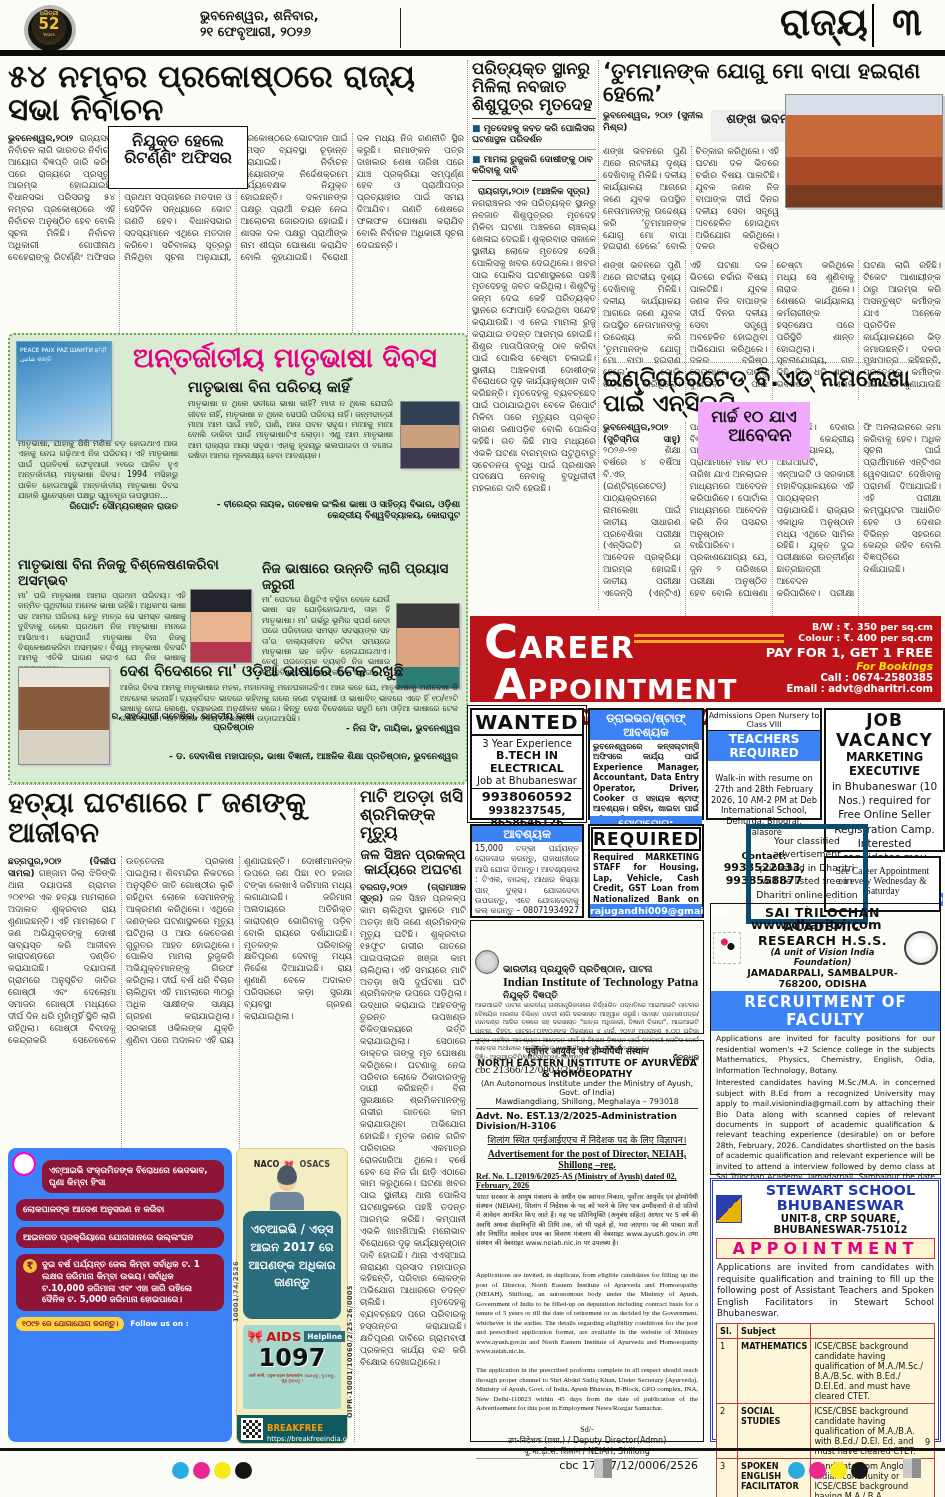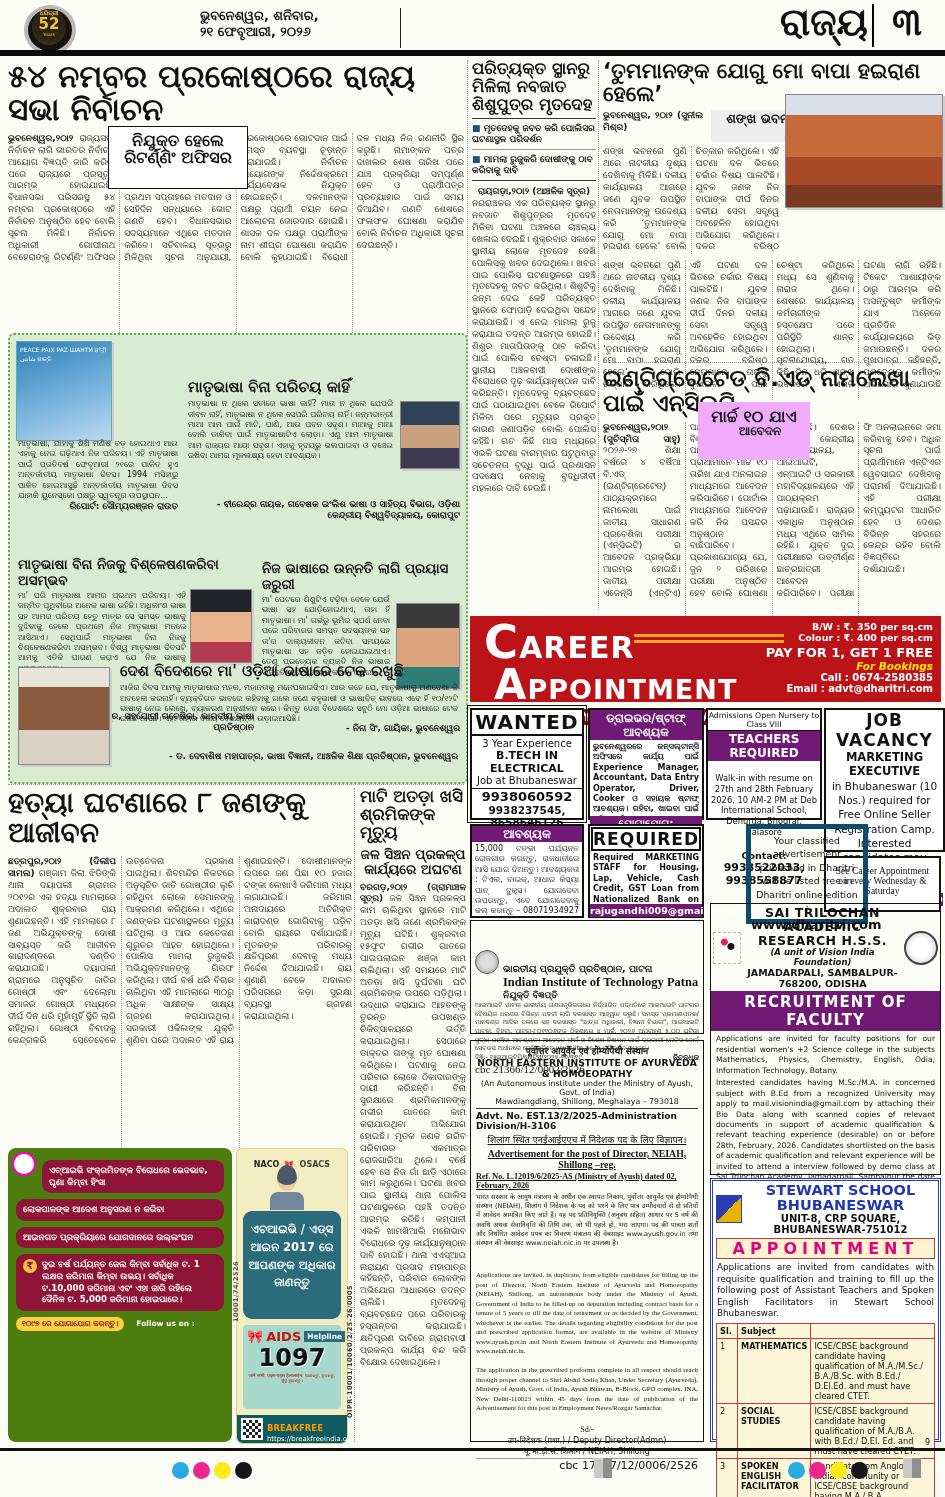--- a/index.html
+++ b/index.html
@@ -10,21 +10,21 @@
   .body-sm{font-size:9px;line-height:1.32;text-align:justify;}
   .body-xs{font-size:8px;line-height:1.3;text-align:justify;}
   .cols3{column-count:3;column-gap:10px;column-rule:1px dotted #9a9a9a;}
   .cols4{column-count:4;column-gap:9px;column-rule:1px dotted #9a9a9a;}
   .cols2{column-count:2;column-gap:9px;column-rule:1px dotted #9a9a9a;}
   .dl{font-weight:bold;}
   .vline{border-left:1px dotted #999;}
   .hdot{border-top:1px dotted #999;}
   .ph{border:1px solid #8a8a8a;box-shadow:2px 2px 0 #cfcfcf;}
   .box{border:1.5px solid #111;background:#fff;}
-  .blackbar{background:#701a75;color:#fff;font-weight:bold;text-align:center;}
+  .blackbar{background:#3b82f6;color:#fff;font-weight:bold;text-align:center;}
   .adbox{border:2px solid #111;background:#fff;}
   .cell-title{font-weight:900;text-align:center;letter-spacing:1px;}
   .feature{background:#d9ecd3;border:2px dotted #69a84e;border-radius:6px;}
   .f-head{font-weight:bold;line-height:1.15;}
   .byline{font-weight:bold;font-size:9px;text-align:right;}
   .naco-item{background:#8e1538;color:#fff;border-radius:9px;padding:5px 7px;
              font-size:8.6px;font-weight:bold;line-height:1.35;margin:6px 8px;}
   .teal{background:#2a6b7c;color:#fff;border-radius:9px;}
   .serif{font-family:"Liberation Serif","DejaVu Serif",serif;}
   .u{text-decoration:underline;}
@@ -100,26 +100,27 @@
 
   <div class="abs hdot" style="left:603px;top:362px;width:338px;"></div>
   <div class="abs" style="left:603px;top:366px;width:338px;height:244px;">
     <div class="hl" style="font-size:23px;">ଇଣ୍ଟିଗ୍ରେଟେଡ୍ ବି.ଏଡ୍ ନାମଲେଖା ପାଇଁ ଏନ୍‌ସିଇଟି</div>
     <div class="body-sm cols4" style="margin-top:6px;height:200px;overflow:hidden;">
       <span class="dl">ଭୁବନେଶ୍ୱର,୨୦ା୨ (ସୁଚିସ୍ମିତା ସାହୁ)</span>
       <span>୨୦୨୬-୨୭ ଶିକ୍ଷା ବର୍ଷରେ ୪ ବର୍ଷିଆ ବି.ଏଡ୍ (ଇଣ୍ଟିଗ୍ରେଟେଡ୍) ପାଠ୍ୟକ୍ରମରେ ନାମଲେଖା ପାଇଁ ଜାତୀୟ ସାଧାରଣ ପ୍ରବେଶିକା ପରୀକ୍ଷା (ଏନ୍‌ସିଇଟି) ର ଆବେଦନ ପ୍ରକ୍ରିୟା ଆରମ୍ଭ ହୋଇଛି। ଜାତୀୟ ପରୀକ୍ଷା ଏଜେନ୍ସି (ଏନ୍‌ଟିଏ) ପକ୍ଷରୁ ଏ ନେଇ ବିଜ୍ଞପ୍ତି ପ୍ରକାଶ ପାଇଛି। ଇଚ୍ଛୁକ ପ୍ରାର୍ଥୀମାନେ ମାର୍ଚ୍ଚ ୧୦ ତାରିଖ ଯାଏ ଅନଲାଇନ ମାଧ୍ୟମରେ ଆବେଦନ କରିପାରିବେ। ପୋର୍ଟାଲ ମାଧ୍ୟମରେ ଆବେଦନ କରି ନିଜ ପସନ୍ଦର ଅନୁଷ୍ଠାନ ବାଛିପାରିବେ। ପ୍ରକାଶଯୋଗ୍ୟ ଯେ, ଜୁନ ୨ ତାରିଖରେ ପରୀକ୍ଷା ଅନୁଷ୍ଠିତ ହେବ ବୋଲି ଘୋଷଣା କରାଯାଇଛି। ଦେଶର ବିଭିନ୍ନ କେନ୍ଦ୍ରୀୟ ବିଶ୍ୱବିଦ୍ୟାଳୟ, ଆଇଆଇଟି, ଏନ୍‌ଆଇଟି ଓ ସରକାରୀ ମହାବିଦ୍ୟାଳୟରେ ଏହି ପାଠ୍ୟକ୍ରମ ପଢ଼ାଯାଉଛି। ରାଜ୍ୟର ଏକାଧିକ ଅନୁଷ୍ଠାନ ମଧ୍ୟ ଏଥିରେ ସାମିଲ ରହିଛି। ଯୁକ୍ତ ଦୁଇ ପରୀକ୍ଷାରେ ଉତ୍ତୀର୍ଣ୍ଣ ଛାତ୍ରଛାତ୍ରୀ ଆବେଦନ କରିପାରିବେ। ପରୀକ୍ଷା ଫି ଅନଲାଇନରେ ଜମା କରିବାକୁ ହେବ। ଅଧିକ ସୂଚନା ପାଇଁ ପ୍ରାର୍ଥୀମାନେ ଏନ୍‌ଟିଏର ୱେବସାଇଟ ଦେଖିବାକୁ ପରାମର୍ଶ ଦିଆଯାଇଛି। ଏହି ପରୀକ୍ଷା କମ୍ପ୍ୟୁଟର ଆଧାରିତ ହେବ ଓ ଦେଶର ବିଭିନ୍ନ ସହରରେ କେନ୍ଦ୍ର ରହିବ ବୋଲି ବିଜ୍ଞପ୍ତିରେ ଦର୍ଶାଯାଇଛି।</span>
     </div>
     <div class="abs ctr" style="left:95px;top:36px;width:112px;height:52px;background:#f0abfc;padding-top:6px;">
       <div class="hl" style="font-size:16px;">ମାର୍ଚ୍ଚ ୧୦ ଯାଏ</div>
-      <div class="hl" style="font-size:12px;padding-left:12px;">ଆବେଦନ</div>
+      <div class="hl" style="font-size:18px;padding-left:12px;">ଆବେଦନ</div>
     </div>
   </div>
 
   <div class="abs feature" style="left:8px;top:333px;width:456px;height:447px;">
     <div class="abs ph" style="left:6px;top:6px;width:88px;height:92px;background:linear-gradient(160deg,#2f7fb8,#7db7e0 60%,#bcd9ee);color:#fff;font-size:6px;padding:3px;line-height:1.5;overflow:hidden;border:1px solid #6aa;">PEACE  PAIX  PAZ  ШАНТИ  ਸ਼ਾਂਤੀ  شانتى  ଶାନ୍ତି</div>
+    <div class="abs hl ctr" style="left:100px;top:8px;width:350px;font-size:27px;color:#e5007d;">ଅନ୍ତର୍ଜାତୀୟ ମାତୃଭାଷା ଦିବସ</div>
 
     <div class="abs body-xs" style="left:8px;top:104px;width:160px;height:112px;overflow:hidden;">
       <span>ମାତୃଭାଷା, ଯାହାକୁ ଶିଖି ମଣିଷ ବଡ଼ ହୋଇଥାଏ ଆଉ ଏହାକୁ ନେଇ ଗଢ଼ିଥାଏ ନିଜ ପରିଚୟ। ଏହି ମାତୃଭାଷା ପାଇଁ ପ୍ରତିବର୍ଷ ଫେବୃଆରୀ ୨୧ରେ ପାଳିତ ହୁଏ ଅନ୍ତର୍ଜାତୀୟ ମାତୃଭାଷା ଦିବସ। 1994 ମସିହାରୁ ପାଳିତ ହୋଇଆସୁଛି ଅନ୍ତର୍ଜାତୀୟ ମାତୃଭାଷା ଦିବସ ଯାହାକି ୟୁନେସ୍କୋ ପକ୍ଷରୁ ସ୍ୱତନ୍ତ୍ର ଉପସ୍ଥାପନ…</span>
       <div class="byline">ରିପୋର୍ଟ: ସୌମ୍ୟରଞ୍ଜନ ରାଉତ</div>
     </div>
 
     <div class="abs" style="left:178px;top:44px;width:272px;height:176px;">
       <div class="f-head" style="font-size:15px;">ମାତୃଭାଷା ବିନା ପରିଚୟ କାହିଁ</div>
       <div class="abs ph" style="right:0;top:22px;width:58px;height:66px;background:linear-gradient(180deg,#314257 0 35%,#caa17e 35% 70%,#3d3a52 70%);"></div>
       <div class="body-xs" style="margin-top:3px;width:205px;height:96px;overflow:hidden;">ମାତୃଭାଷା ନ ଥିଲେ ସତୀରେ ଭାଷା କାହିଁ? ମାତା ନ ଥିଲେ ଯେପରି ଜୀବନ ନାହିଁ, ମାତୃଭାଷା ନ ଥିଲେ ସେପରି ପରିଚୟ ନାହିଁ। ଜନ୍ମଦାତ୍ରୀ ମାଆ ଆମ ପାଇଁ ମାଟି, ପାଣି, ଆଉ ପବନ ସଦୃଶ। ମାଆକୁ ମାଆ ବୋଲି ଡାକିବା ପାଇଁ ମାତୃଭାଷାଟିଏ ଲୋଡ଼ା। ଏଣୁ ଆମ ମାତୃଭାଷା ଆମ ରାଜ୍ୟର ଆୟା ସଦୃଶ। ଏହାକୁ ହୃଦୟରୁ ଭଲପାଇବା ଓ ବଞ୍ଚେଇ ରଖିବା ଆମର ମୂଳଲକ୍ଷ୍ୟ ହେବା ଆବଶ୍ୟକ।</div>
@@ -163,31 +164,31 @@
   <div class="abs" style="left:360px;top:788px;width:106px;height:654px;">
     <div class="hl" style="font-size:16.5px;">ମାଟି ଅତଡ଼ା ଖସି ଶ୍ରମିକଙ୍କ ମୃତ୍ୟୁ</div>
     <div class="hl ctr" style="font-size:13.5px;margin-top:6px;">ଜଳ ସିଞ୍ଚନ ପ୍ରକଳ୍ପ କାର୍ଯ୍ୟରେ ଅଘଟଣ</div>
     <div class="body-sm" style="margin-top:5px;height:566px;overflow:hidden;">
       <span class="dl">ବରଗଡ଼,୨୦ା୨ (ଗ୍ରାମାଞ୍ଚଳ ସୂତ୍ର)</span>
       <span>ଜଳ ସିଞ୍ଚନ ପ୍ରକଳ୍ପ କାମ ଚାଲିଥିବା ସ୍ଥାନରେ ମାଟି ଅତଡ଼ା ଖସି ଜଣେ ଶ୍ରମିକଙ୍କ ମୃତ୍ୟୁ ଘଟିଛି। ଶୁକ୍ରବାର ୧୫ଫୁଟ ଗଭୀର ଗାତରେ ପାଇପଲାଇନ ଖଞ୍ଜା କାମ ଚାଲିଥିଲା। ଏହି ସମୟରେ ମାଟି ଅତଡ଼ା ଖସି ଦୁର୍ଘଟଣା ଘଟି ଶ୍ରମିକଙ୍କ ଉପରେ ପଡ଼ିଥିଲା। ଉଦ୍ଧାର କରାଯାଇ ଆହତଙ୍କୁ ତୁରନ୍ତ ଉପଖଣ୍ଡ ଚିକିତ୍ସାଳୟରେ ଭର୍ତ୍ତି କରାଯାଇଥିଲା। ସେଠାରେ ଡାକ୍ତର ତାଙ୍କୁ ମୃତ ଘୋଷଣା କରିଥିଲେ। ଘଟଣାକୁ ନେଇ ପରିବାର ଲୋକେ ଠିକାଦାରଙ୍କୁ ଦାୟୀ କରିଛନ୍ତି। ବିନା ସୁରକ୍ଷାରେ ଶ୍ରମିକମାନଙ୍କୁ ଗଭୀର ଗାତରେ କାମ କରାଯାଉଥିବା ଅଭିଯୋଗ ହୋଇଛି। ମୃତକ ଜଣକ ଗରିବ ପରିବାରର ଏକମାତ୍ର ରୋଜଗାରିଆ ଥିଲେ। ବର୍ଷେ ହେବ ସେ ନିଜ ଗାଁ ଛାଡ଼ି ଏଠାରେ କାମ କରୁଥିଲେ। ଘଟଣା ଖବର ପାଇ ସ୍ଥାନୀୟ ଥାନା ପୋଲିସ ଘଟଣାସ୍ଥଳରେ ପହଞ୍ଚି ତଦନ୍ତ ଆରମ୍ଭ କରିଛି। କମ୍ପାନୀ ଏଭଳି ଖାମଖିଆଲି ମନୋଭାବ ବିରୋଧରେ ଦୃଢ଼ କାର୍ଯ୍ୟାନୁଷ୍ଠାନ ଦାବି ହୋଇଛି। ଥାନା ଏଏସ୍‌ଆଇ ନାରାୟଣ ପ୍ରସାଦ ମହାପାତ୍ର କହିଛନ୍ତି, ପରିବାର ଲୋକଙ୍କ ଅଭିଯୋଗ ଆଧାରରେ ତଦନ୍ତ ଚାଲିଛି। ମୃତଦେହକୁ ବ୍ୟବଚ୍ଛେଦ ପରେ ପରିବାରକୁ ହସ୍ତାନ୍ତର କରାଯାଇଛି। କ୍ଷତିପୂରଣ ଦାବିରେ ଗ୍ରାମବାସୀ ପ୍ରକଳ୍ପ କାର୍ଯ୍ୟ ବନ୍ଦ କରି ବିକ୍ଷୋଭ ଦେଖାଇଥିଲେ।</span>
     </div>
   </div>
 
   <div class="abs" style="left:8px;top:1148px;width:344px;height:294px;">
-    <div class="abs" style="left:0;top:0;width:224px;height:294px;background:#4d7c0f;border-radius:8px;">
+    <div class="abs" style="left:0;top:0;width:224px;height:294px;background:#3b82f6;border-radius:8px;">
       <div class="abs" style="left:4px;top:4px;width:24px;height:24px;border-radius:50%;background:#fff;border:2px solid #f0c;box-sizing:border-box;"></div>
       <div style="padding-top:6px;">
         <div class="naco-item" style="margin-left:34px;">ଏଚ୍‌ଆଇଭି ସଂକ୍ରମିତଙ୍କ ବିରୋଧରେ ଭେଦଭାବ, ଘୃଣା କିମ୍ବା ହିଂସା</div>
         <div class="naco-item">ଲୋକପାଳଙ୍କ ଆଦେଶ ଅନୁସରଣ ନ କରିବା</div>
         <div class="naco-item">ଆଇନଗତ ପ୍ରକ୍ରିୟାରେ ଯୋଗଦାନରେ ଉଲ୍ଲଂଘନ</div>
         <div class="naco-item" style="display:flex;gap:5px;align-items:flex-start;">
           <span style="flex:none;width:14px;height:14px;border-radius:50%;background:#f1c232;color:#8e1538;text-align:center;font-size:10px;line-height:14px;">₹</span>
           <span>ଦୁଇ ବର୍ଷ ପର୍ଯ୍ୟନ୍ତ ଜେଲ କିମ୍ବା ସର୍ବାଧିକ ଟ. 1 ଲକ୍ଷର ଜରିମାନା କିମ୍ବା ଉଭୟ। ସର୍ବାଧିକ ଟ.10,000 ଜରିମାନା ଏବଂ ଏହା ଜାରି ରହିଲେ ଦୈନିକ ଟ. 5,000 ଜରିମାନା ହୋଇପାରେ।</span>
         </div>
-        <div style="display:flex;align-items:center;gap:12px;margin:4px 8px;">
+        <div style="display:flex;align-items:center;gap:6px;margin:4px 8px;">
           <span style="background:#ffd23f;color:#7a0f2e;border-radius:9px;font-size:7.5px;font-weight:bold;padding:2px 6px;">୧୦୯୭ ରେ ଯୋଗାଯୋଗ କରନ୍ତୁ।</span>
           <span style="color:#fff;font-size:7.5px;font-weight:bold;">Follow us on :</span>
         </div>
       </div>
     </div>
 
     <div class="abs" style="left:228px;top:0;width:110px;height:294px;background:#f3eec2;border-radius:6px;border:1px solid #ddd37f;">
       <div class="ctr" style="padding-top:3px;">
         <span style="font-size:8px;font-weight:900;color:#222;">NACO</span>
         <span style="color:#d00;font-size:8px;">🎀</span>

